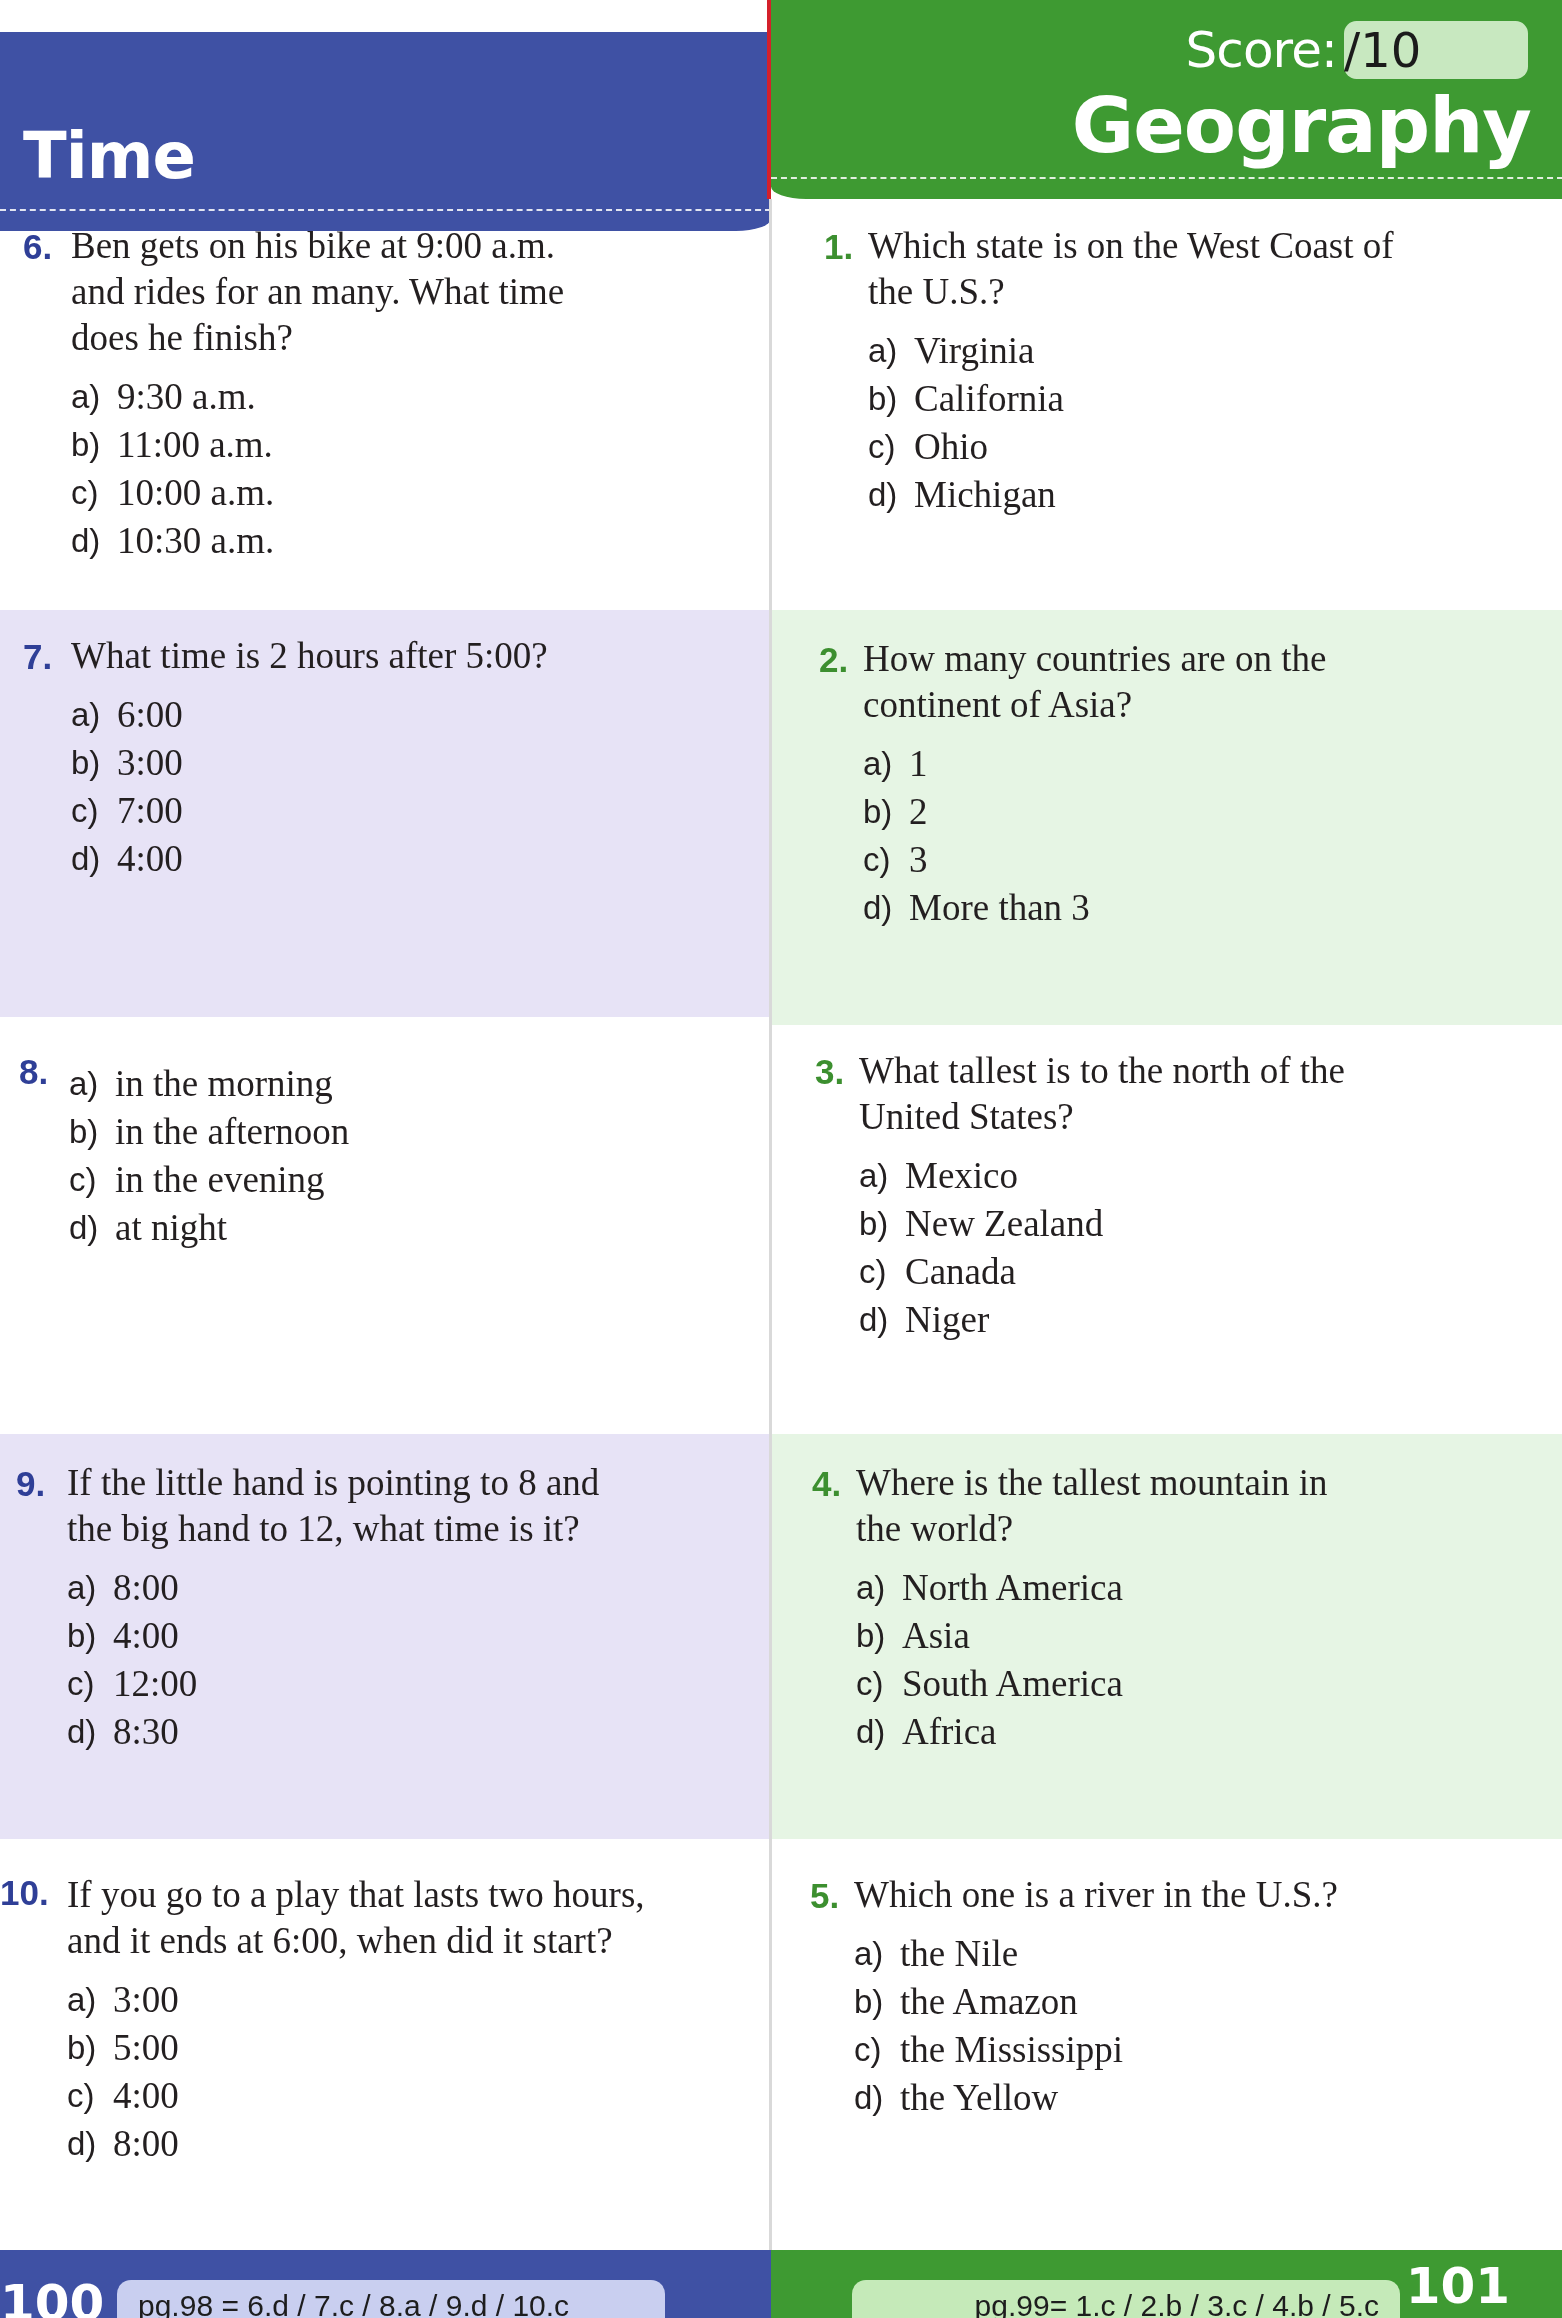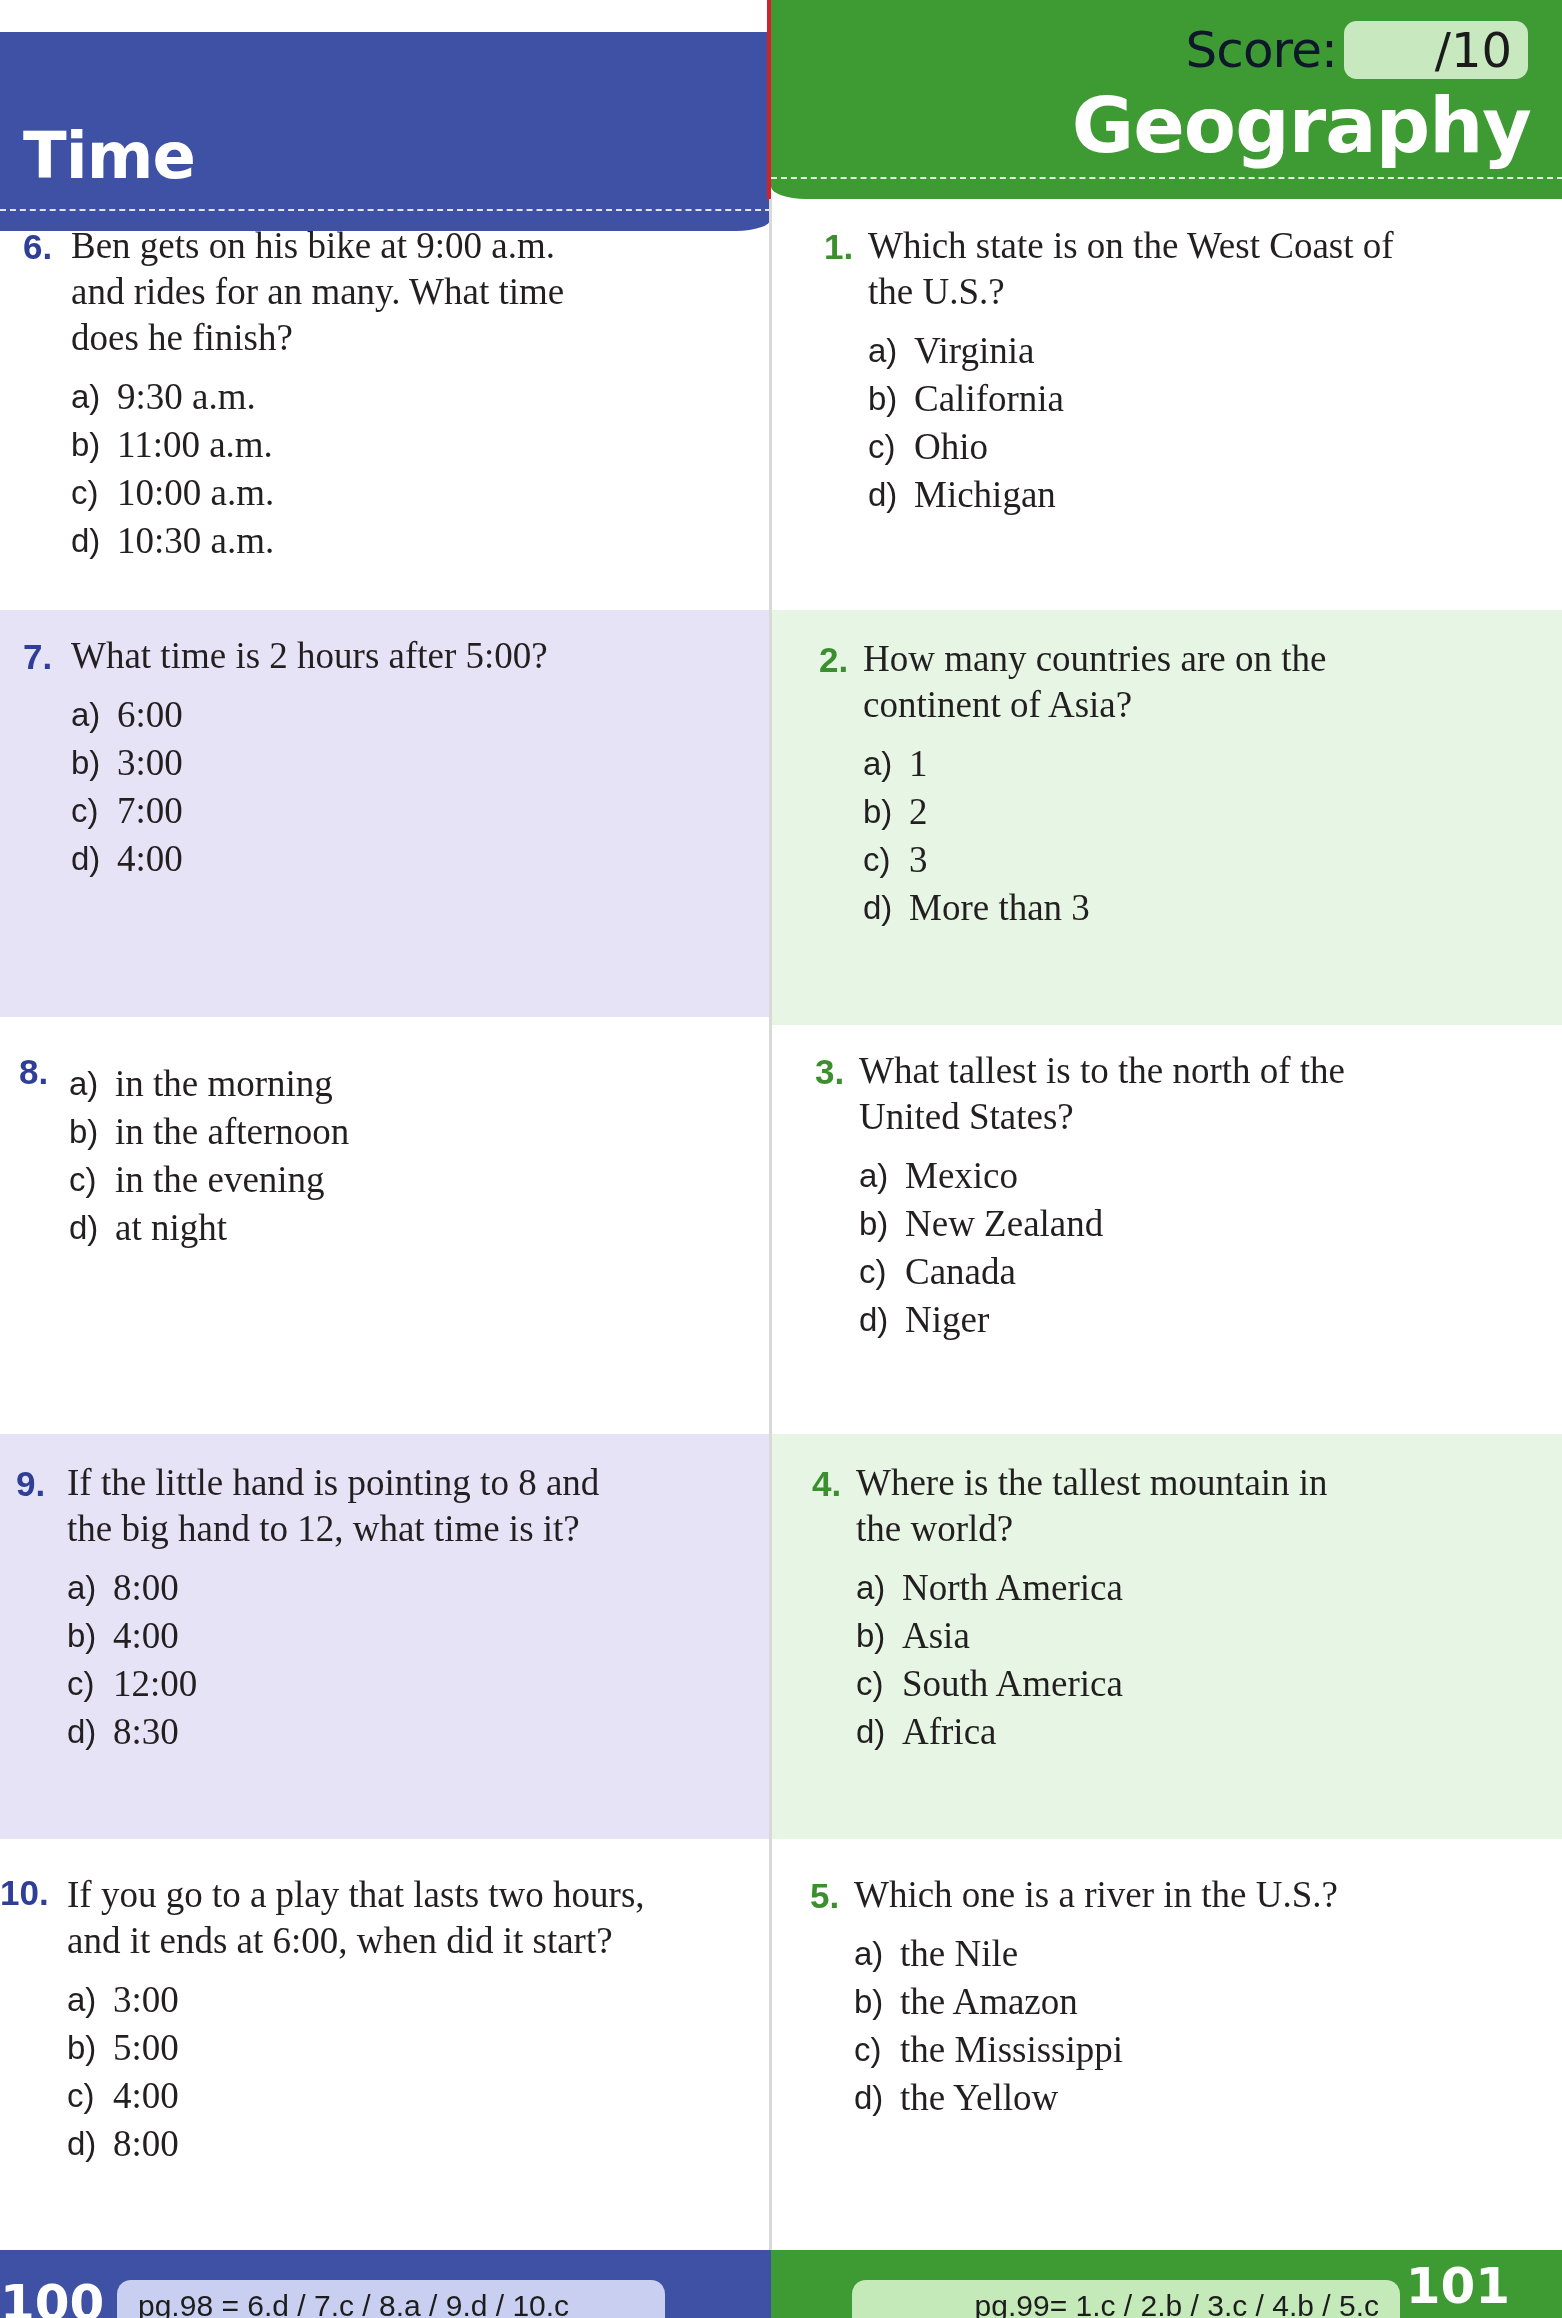--- a/index.html
+++ b/index.html
@@ -15,23 +15,23 @@
   .page-right .header { background: #3e9a32; border-bottom-left-radius: 35px 12.4px; }
 
   .dash-line { position: absolute; left: 0; right: 0; top: 177px; height: 0;
     border-top: 2.7px dashed rgba(255,255,255,0.85); }
 
   .section-title { position: absolute; font-family: "DejaVu Sans", sans-serif; font-weight: bold; color: #fff; }
   .page-left .section-title { left: 23px; top: 87px; font-size: 64px; letter-spacing: -0.9px; }
   .page-right .section-title { right: 32px; top: 81px; font-size: 76px; letter-spacing: -0.9px; }
 
   .score { position: absolute; right: 35px; top: 21px; display: flex; align-items: center; }
-  .score-label { font-family: "DejaVu Sans", sans-serif; color: #0f172a; font-size: 50px; margin-right: 7px; letter-spacing: -0.9px; }
+  .score-label { font-family: "DejaVu Sans", sans-serif; color: #ffffff; font-size: 50px; margin-right: 7px; letter-spacing: -0.9px; }
   .score-box { width: 184px; height: 58px; background: #c8e8c0; border-radius: 12.4px;
-    display: flex; align-items: center; justify-content: flex-end; padding-right: 16px;
+    display: flex; align-items: center; justify-content: flex-start; padding-right: 16px;
     font-family: "DejaVu Sans", sans-serif; font-size: 48px; color: #1b1b1b; }
 
   .spine { position: absolute; left: 767px; top: 0; width: 3.5px; height: 199px; background: #d4202a; }
   .gutter { position: absolute; left: 769px; top: 199px; width: 2.7px; height: 2051px; background: #d9d9d9; }
 
   .band { position: absolute; left: 0; width: 100%; }
   .band-lav { background: #e7e3f6; }
   .band-mint { background: #e6f5e4; }
 
   .q { position: absolute; }

